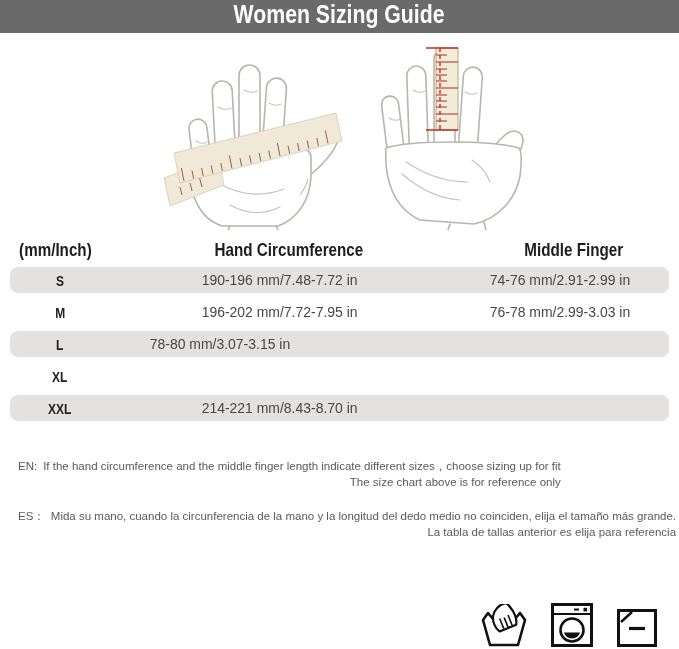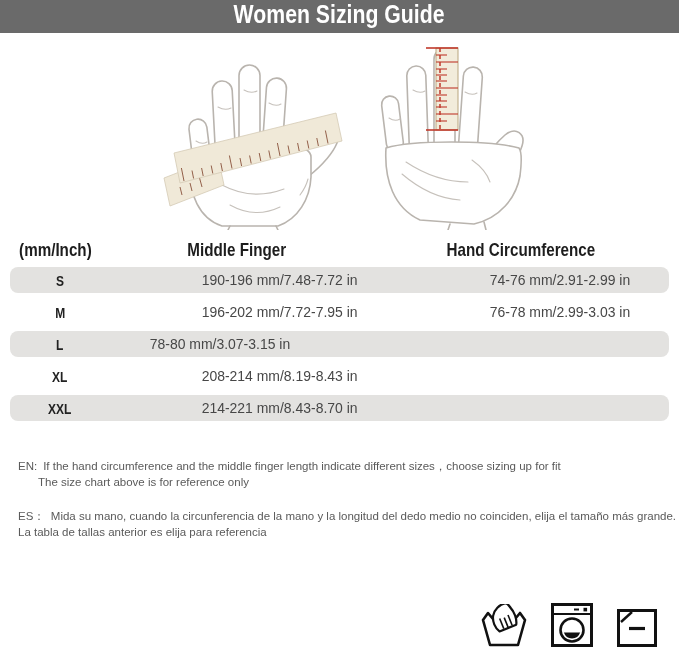--- a/index.html
+++ b/index.html
@@ -28,21 +28,21 @@
     width:659px;height:26px;margin-bottom:6px;border-radius:8px;
     display:flex;align-items:center;
   }
   .trow.shaded{background:#e3e2e0;}
   .col{display:flex;align-items:center;justify-content:center;}
   .c1{width:100px;}
   .c2{width:340px;}
   .c3{width:219px;}
   .size-lbl{font-size:15px;font-weight:bold;color:#222222;}
   .val{font-size:15.5px;color:#474747;}
-  .notes{position:absolute;left:18px;color:#5a5a5a;font-size:11.5px;line-height:16px;}
+  .notes{position:absolute;left:18px;color:#5a5a5a;font-size:11.5px;line-height:16px;text-align:right;}
   .notes-en{top:458px;}
   .notes-es{top:508px;}
   .note-row{display:flex;}
   .note-label{flex:0 0 auto;margin-right:6px;}
   .note-indent{margin-left:20px;}
   .care-icons{
     position:absolute;right:22px;bottom:2px;display:flex;align-items:flex-end;gap:24px;
   }
 </style>
 </head>
@@ -146,26 +146,26 @@
       <line x1="68" y1="8" x2="68" y2="90" stroke="#c0392b" stroke-width="1.5" stroke-dasharray="4 3"></line>
       <line x1="54" y1="8" x2="86" y2="8" stroke="#c0392b" stroke-width="1.6"></line>
       <line x1="54" y1="90" x2="86" y2="90" stroke="#c0392b" stroke-width="1.6"></line>
     </g>
   </svg>
 
   <div class="thead">
     <div class="col c1">
         <span class="cond-b">(mm/Inch)</span>
       </div>
+    <div class="col c2">
+        <span class="cond-b">Hand Circumference</span>
+      </div>
     <div class="col c3">
         <span class="cond-b">Middle Finger</span>
       </div>
-    <div class="col c2">
-        <span class="cond-b">Hand Circumference</span>
-      </div>
   </div>
 
   <div class="tbody">
     <div class="trow shaded">
       <div class="col c1">
           <span class="size-lbl cond-b">S</span>
         </div>
       <div class="col c2">
           <span class="val cond">190-196 mm/7.48-7.72 in</span>
         </div>
@@ -188,23 +188,20 @@
       <div class="col c1">
           <span class="size-lbl cond-b">L</span>
         </div>
       <div class="col c3">
           <span class="val cond">78-80 mm/3.07-3.15 in</span>
         </div>
     </div>
     <div class="trow">
       <div class="col c1">
           <span class="size-lbl cond-b">XL</span>
-        </div>
-      <div class="col c2">
-          <span class="val cond">208-214 mm/8.19-8.43 in</span>
         </div>
     </div>
     <div class="trow shaded">
       <div class="col c1">
           <span class="size-lbl cond-b">XXL</span>
         </div>
       <div class="col c2">
           <span class="val cond">214-221 mm/8.43-8.70 in</span>
         </div>
     </div>

